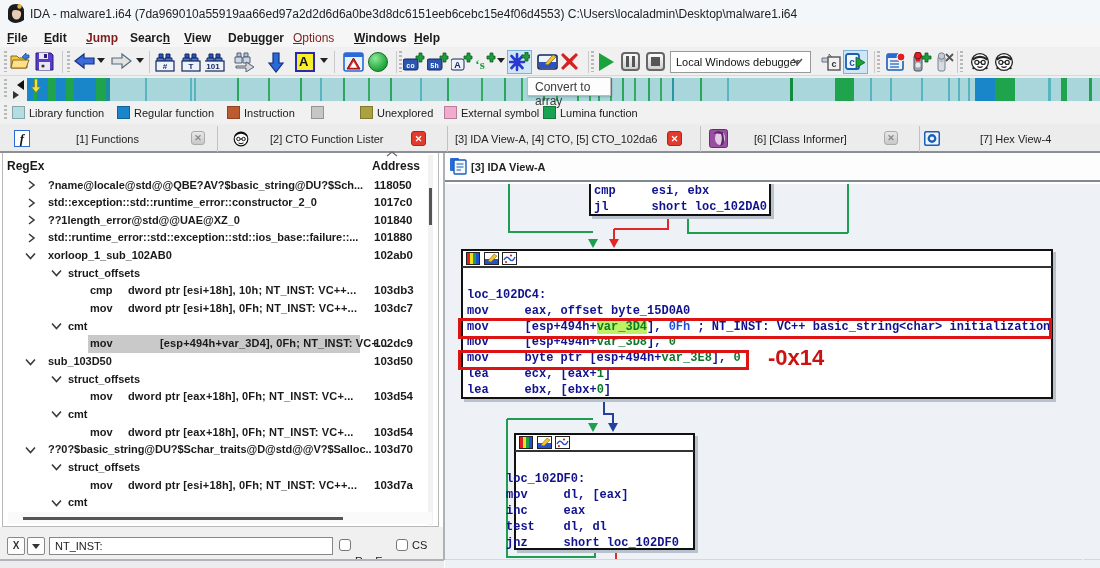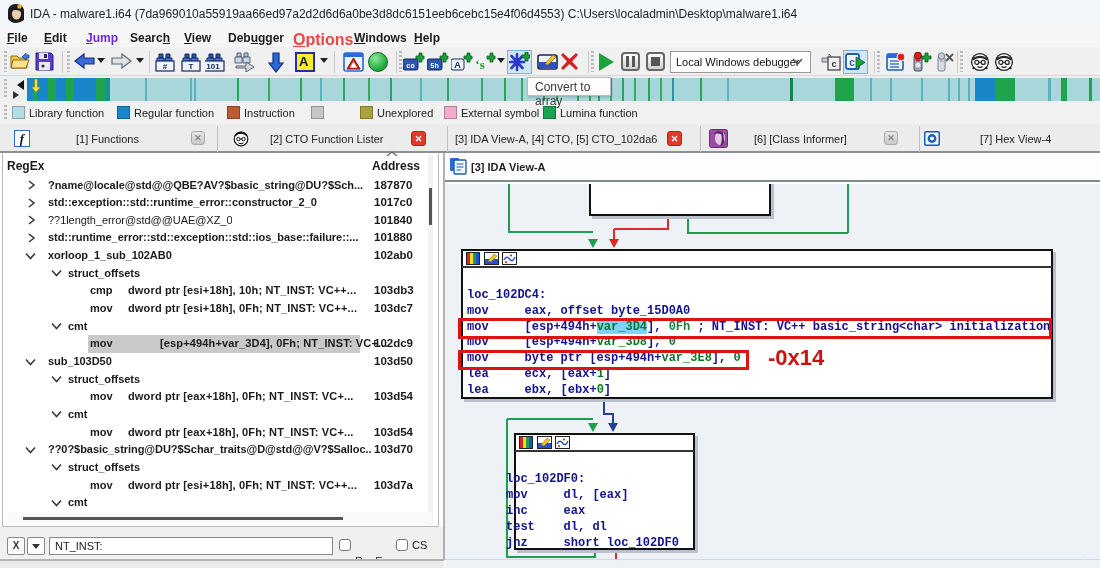--- a/index.html
+++ b/index.html
@@ -15,25 +15,25 @@
 <svg class="ab" style="left:6px;top:3px" width="20" height="21" viewBox="0 0 20 21">
 <path d="M2 9 Q2 1 10 1 Q18 1 18 9 L18 17 Q14 20 10 20 Q5 20 2 16 Z" fill="#1b1b1d"></path>
 <ellipse cx="10.5" cy="11" rx="4.6" ry="5.6" fill="#e8cdb2"></ellipse>
 <path d="M5 8 Q7 4 12 5 Q16 5.5 15.5 9 Q13 7 10 7 Q7 7 5 8Z" fill="#1b1b1d"></path>
 <circle cx="13.5" cy="3.5" r="2.2" fill="#e8b43c"></circle>
 </svg>
 <div class="ab" style="left:30px;top:7px;font-size:12px;color:#222;">IDA - malware1.i64 (7da969010a55919aa66ed97a2d2d6d6a0be3d8dc6151eeb6cebc15e4f06d4553) C:\Users\localadmin\Desktop\malware1.i64</div>
 <div class="ab" style="left:0;top:27px;width:1100px;height:20px;background:#f6f6f6;"></div>
 <div class="ab" style="left:7px;top:31px;font-size:12px;font-weight:bold;color:#1a1a1a;"><u>F</u>ile</div>
 <div class="ab" style="left:44px;top:31px;font-size:12px;font-weight:bold;color:#1a1a1a;"><u>E</u>dit</div>
-<div class="ab" style="left:86px;top:31px;font-size:12px;font-weight:bold;color:#6d28d9;"><u>J</u>ump</div>
+<div class="ab" style="left:86px;top:31px;font-size:12px;font-weight:bold;color:#7f1d1d;"><u>J</u>ump</div>
 <div class="ab" style="left:130px;top:31px;font-size:12px;font-weight:bold;color:#1a1a1a;">Searc<u>h</u></div>
 <div class="ab" style="left:184px;top:31px;font-size:12px;font-weight:bold;color:#1a1a1a;"><u>V</u>iew</div>
 <div class="ab" style="left:228px;top:31px;font-size:12px;font-weight:bold;color:#1a1a1a;">Deb<u>u</u>gger</div>
-<div class="ab" style="left:293px;top:31px;font-size:16px;font-weight:bold;color:#ef4444;"><u>O</u>ptions</div>
+<div class="ab" style="left:293px;top:31px;font-size:12px;font-weight:normal;color:#7f1d1d;"><u>O</u>ptions</div>
 <div class="ab" style="left:354px;top:31px;font-size:12px;font-weight:bold;color:#1a1a1a;"><u>W</u>indows</div>
 <div class="ab" style="left:414px;top:31px;font-size:12px;font-weight:bold;color:#1a1a1a;"><u>H</u>elp</div>
 <div class="ab" style="left:0;top:47px;width:1100px;height:29px;background:#f0f0f0;border-bottom:1px solid #d8d8d8;"></div>
 <div class="dots" style="left:4px;top:51px;height:21px;"></div>
 <svg class="ic" style="left:10px" width="21" height="19" viewBox="0 0 21 19">
 <path d="M1 4 L7 4 L9 6 L17 6 L17 16 L1 16 Z" fill="#f5c73c" stroke="#8a6d1a" stroke-width="1"></path>
 <path d="M3 8 L19 8 L16 16 L1 16 Z" fill="#ffe08a" stroke="#8a6d1a" stroke-width="1"></path>
 <path d="M12 5 L16 1 L16 3 L19 3 L19 6 L16 6 L16 8 Z" fill="#3a7de0" stroke="#1b4fa0" stroke-width="0.8"></path>
 </svg>
 <svg class="ic" style="left:35px" width="19" height="19" viewBox="0 0 19 19">
@@ -307,30 +307,30 @@
 <div class="ab" style="left:0;top:153px;width:444px;height:374px;background:#fff;"></div>
 <div class="ab" style="left:7px;top:159px;font-size:12px;font-weight:bold;color:#1a1a1a;">RegEx</div>
 <div class="ab" style="left:372px;top:159px;font-size:12px;font-weight:bold;color:#1a1a1a;">Address</div>
 <svg class="ab" style="left:386px;top:151px" width="12" height="6" viewBox="0 0 12 6">
     <path d="M1 5 L6 1 L11 5" stroke="#666" stroke-width="1.2" fill="none"></path>
   </svg>
 <svg class="ab" style="left:27px;top:180.0px" width="9" height="10" viewBox="0 0 9 10">
     <path d="M2 1 L7 5 L2 9" stroke="#3a3a3a" stroke-width="1.6" fill="none"></path>
   </svg>
 <div class="ab" style="left:48px;top:178.5px;font-size:11px;font-weight:bold;color:#1a1a1a;white-space:nowrap;letter-spacing:-0.05px;max-width:324px;overflow:hidden;">?name@locale@std@@QBE?AV?$basic_string@DU?$Sch...</div>
-<div class="ab" style="left:374px;top:178.5px;font-size:11.5px;font-weight:bold;color:#1a1a1a;white-space:nowrap;">187870</div>
+<div class="ab" style="left:374px;top:178.5px;font-size:11.5px;font-weight:bold;color:#1a1a1a;white-space:nowrap;">118050</div>
 <svg class="ab" style="left:27px;top:197.7px" width="9" height="10" viewBox="0 0 9 10">
     <path d="M2 1 L7 5 L2 9" stroke="#3a3a3a" stroke-width="1.6" fill="none"></path>
   </svg>
 <div class="ab" style="left:48px;top:196.2px;font-size:11px;font-weight:bold;color:#1a1a1a;white-space:nowrap;letter-spacing:-0.05px;max-width:324px;overflow:hidden;">std::exception::std::runtime_error::constructor_2_0</div>
 <div class="ab" style="left:374px;top:196.2px;font-size:11.5px;font-weight:bold;color:#1a1a1a;white-space:nowrap;">1017c0</div>
 <svg class="ab" style="left:27px;top:215.3px" width="9" height="10" viewBox="0 0 9 10">
     <path d="M2 1 L7 5 L2 9" stroke="#3a3a3a" stroke-width="1.6" fill="none"></path>
   </svg>
-<div class="ab" style="left:48px;top:213.8px;font-size:11px;font-weight:normal;color:#1a1a1a;white-space:nowrap;letter-spacing:-0.05px;max-width:324px;overflow:hidden;">??1length_error@std@@UAE@XZ_0</div>
+<div class="ab" style="left:48px;top:213.8px;font-size:11px;font-weight:bold;color:#1a1a1a;white-space:nowrap;letter-spacing:-0.05px;max-width:324px;overflow:hidden;">??1length_error@std@@UAE@XZ_0</div>
 <div class="ab" style="left:374px;top:213.8px;font-size:11.5px;font-weight:bold;color:#1a1a1a;white-space:nowrap;">101840</div>
 <svg class="ab" style="left:27px;top:232.9px" width="9" height="10" viewBox="0 0 9 10">
     <path d="M2 1 L7 5 L2 9" stroke="#3a3a3a" stroke-width="1.6" fill="none"></path>
   </svg>
 <div class="ab" style="left:48px;top:231.4px;font-size:11px;font-weight:bold;color:#1a1a1a;white-space:nowrap;letter-spacing:-0.05px;max-width:324px;overflow:hidden;">std::runtime_error::std::exception::std::ios_base::failure::...</div>
 <div class="ab" style="left:374px;top:231.4px;font-size:11.5px;font-weight:bold;color:#1a1a1a;white-space:nowrap;">101880</div>
 <svg class="ab" style="left:25px;top:251.6px" width="11" height="8" viewBox="0 0 11 8">
     <path d="M1 1.5 L5.5 6.5 L10 1.5" stroke="#3a3a3a" stroke-width="1.6" fill="none"></path>
   </svg>
 <div class="ab" style="left:48px;top:249.1px;font-size:11px;font-weight:bold;color:#1a1a1a;white-space:nowrap;letter-spacing:-0.05px;max-width:324px;overflow:hidden;">xorloop_1_sub_102AB0</div>
@@ -431,37 +431,39 @@
 <div class="ab" style="left:159.0px;top:229.0px;width:10.0px;height:2px;background:#24409e;"></div>
 <div class="ab" style="left:167.0px;top:230.0px;width:2px;height:9.0px;background:#24409e;"></div>
 <div class="ab" style="left:163.0px;top:239.0px;width:0;height:0;border:5px solid transparent;border-top:9px solid #24409e;"></div>
 <div class="ab" style="left:62.0px;top:234.0px;width:86.0px;height:2px;background:#1e9e50;"></div>
 <div class="ab" style="left:143.0px;top:239.0px;width:0;height:0;border:5px solid transparent;border-top:9px solid #1e9e50;"></div>
 <div class="ab" style="left:61.0px;top:235.0px;width:2px;height:139.0px;background:#1e9e50;"></div>
 <div class="ab" style="left:62.0px;top:372.0px;width:89.0px;height:2px;background:#1e9e50;"></div>
 <div class="ab" style="left:149.0px;top:365.0px;width:2px;height:8.0px;background:#1e9e50;"></div>
 <div class="ab" style="left:170.0px;top:365.0px;width:2px;height:12.0px;background:#e02828;"></div>
 <div class="ab" style="left:144px;top:-8px;width:182px;height:40px;background:#fff;border:2px solid #111;box-shadow:3px 3px 0 #b9c2cc;"></div>
+<div class="ab mono" style="left:149px;top:0px;line-height:15.5px;">cmp     esi, ebx
+jl      short loc_102DA0</div>
 <div class="ab" style="left:16px;top:65px;width:592px;height:150px;background:#fff;border:2px solid #111;box-shadow:3px 3px 0 #b9c2cc;"></div>
 <div class="ab" style="left:21px;top:68px;width:14px;height:13px;border:1px solid #222;background:linear-gradient(90deg,#e02020 0 3px,#f2e020 3px 6px,#20a040 6px 9px,#2050d0 9px 12px,#fff 12px);"></div>
     <svg class="ab" style="left:39px;top:68px" width="15" height="13" viewBox="0 0 15 13">
 <rect x="0.5" y="0.5" width="14" height="12" fill="#fff" stroke="#222"></rect>
 <path d="M1 7 L14 7 L14 12 L1 12 Z" fill="#2a52c8"></path>
 <path d="M4 9 L10 2 L13 4 L7 10 Z" fill="#f2c42c" stroke="#8a6d1a" stroke-width="0.6"></path>
 </svg>
     <svg class="ab" style="left:57px;top:68px" width="15" height="13" viewBox="0 0 15 13">
 <rect x="0.5" y="0.5" width="14" height="12" fill="#fff" stroke="#222"></rect>
 <path d="M2 8 Q4.5 3 7.5 7 Q10.5 11 13 5" stroke="#2a52c8" stroke-width="1.4" fill="none"></path>
 <circle cx="4" cy="10" r="1.1" fill="#e02020"></circle>
       <circle cx="9" cy="3.5" r="1.1" fill="#e02020"></circle>
 </svg>
 <div class="ab" style="left:17px;top:82px;width:590px;height:1.5px;background:#333;"></div>
 <div class="ab mono" style="left:22px;top:104px;width:584px;height:110px;overflow:hidden;line-height:15.8px;"><span>loc_102DC4:
 mov     eax, offset byte_15D0A0
-mov     [esp+494h+<span style="background:#7dd3fc;color:#0a7a2a;">var_3D4</span>], <span style="color:#15803d;text-align:center;">0Fh</span> ; NT_INST: VC++ basic_string&lt;char&gt; initialization
+mov     [esp+494h+<span style="background:#bef264;color:#0a7a2a;">var_3D4</span>], <span style="color:#1d4ed8;text-align:center;">0Fh</span> ; NT_INST: VC++ basic_string&lt;char&gt; initialization
 mov     [esp+494h+<span style="color:#0a7a2a;">var_3D8</span>], <span style="color:#0a7a2a;">0</span>
 mov     byte ptr [esp+494h+<span style="color:#0a7a2a;">var_3E8</span>], <span style="color:#0a7a2a;">0</span>
 lea     ecx, [eax+<span style="color:#0a7a2a;">1</span>]
 lea     ebx, [ebx+<span style="color:#0a7a2a;">0</span>]</span></div>
 <div class="ab" style="left:13px;top:134px;width:594px;height:21px;border:3px solid #dd1414;z-index:4;"></div>
 <div class="ab" style="left:13px;top:166px;width:291px;height:20px;border:3px solid #dd1414;z-index:4;"></div>
 <div class="ab" style="left:323px;top:161px;font-size:22px;font-weight:bold;color:#cc1111;z-index:4;">-0x14</div>
 <div class="ab" style="left:69px;top:249px;width:181px;height:117px;background:#fff;border:2px solid #111;box-shadow:3px 3px 0 #b9c2cc;"></div>
 <div class="ab" style="left:74px;top:252px;width:14px;height:13px;border:1px solid #222;background:linear-gradient(90deg,#e02020 0 3px,#f2e020 3px 6px,#20a040 6px 9px,#2050d0 9px 12px,#fff 12px);"></div>
     <svg class="ab" style="left:92px;top:252px" width="15" height="13" viewBox="0 0 15 13">

